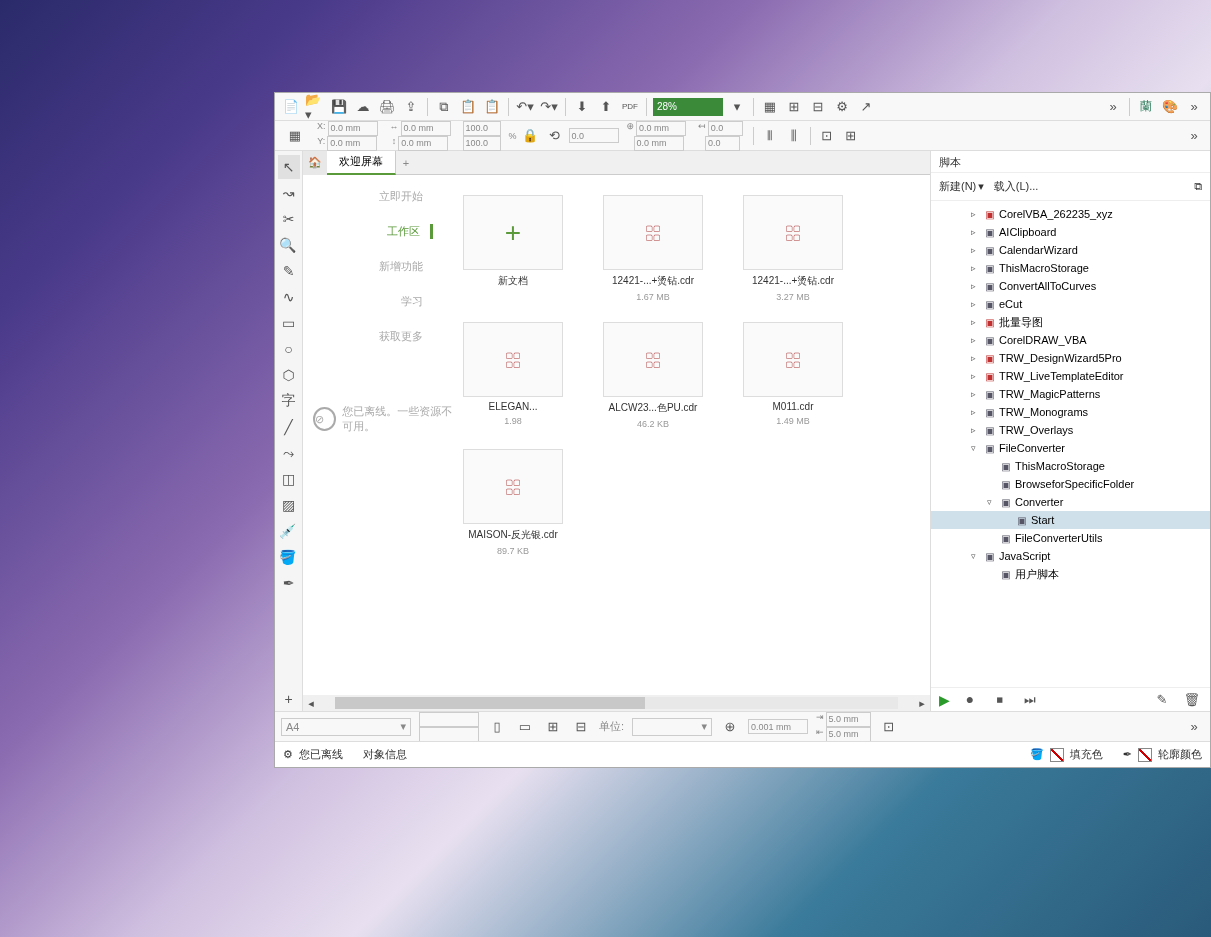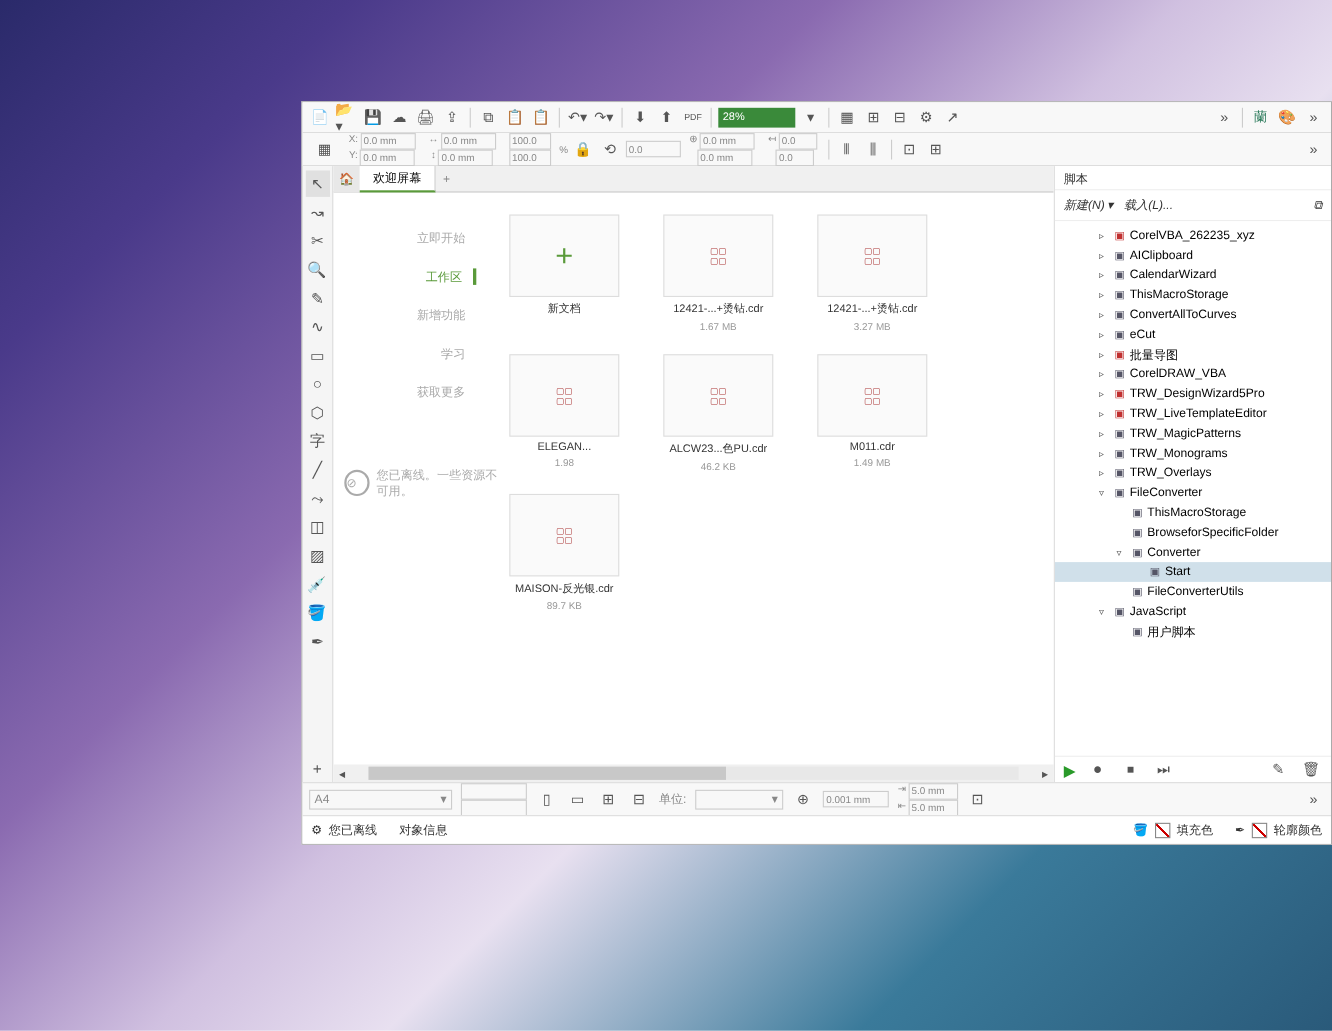--- a/index.html
+++ b/index.html
@@ -22,42 +22,42 @@
 .main-split{flex:1;display:flex;overflow:hidden;}
 .left-tools{width:28px;background:#f5f5f5;border-right:1px solid #ddd;display:flex;flex-direction:column;align-items:center;padding-top:4px;gap:2px;}
 .tool{width:22px;height:24px;display:flex;align-items:center;justify-content:center;color:#555;cursor:pointer;font-size:14px;}
 .tool.active{background:#e0e0e0;}
 .center{flex:1;display:flex;flex-direction:column;overflow:hidden;}
 .tabs{height:24px;background:#f0f0f0;border-bottom:1px solid #ccc;display:flex;align-items:center;}
 .tab-home{width:24px;height:24px;display:flex;align-items:center;justify-content:center;background:#e8e8e8;cursor:pointer;}
 .tab{height:24px;padding:0 12px;display:flex;align-items:center;background:#fff;border-right:1px solid #ccc;border-bottom:2px solid #5a9a3a;cursor:pointer;}
 .tab-add{width:20px;height:20px;display:flex;align-items:center;justify-content:center;color:#888;cursor:pointer;}
 .welcome-body{flex:1;display:flex;overflow:hidden;}
-.welcome-nav{width:140px;padding:34px 10px;display:flex;flex-direction:column;gap:20px;text-align:right;}
+.welcome-nav{width:140px;padding:14px 10px;display:flex;flex-direction:column;gap:20px;text-align:right;}
 .welcome-nav div{color:#aaa;cursor:pointer;padding-right:10px;}
 .welcome-nav div.active{color:#5a9a3a;border-right:3px solid #5a9a3a;}
 .welcome-content{flex:1;padding:20px 0;position:relative;}
 .thumb-grid{display:flex;flex-wrap:wrap;gap:20px;padding:0 10px;}
 .thumb{width:120px;display:flex;flex-direction:column;align-items:center;gap:4px;cursor:pointer;}
 .thumb-img{width:100px;height:75px;border:1px solid #ddd;background:#fafafa;display:flex;align-items:center;justify-content:center;font-size:28px;color:#5a9a3a;position:relative;}
 .thumb-img.doc{font-size:8px;color:#aa3333;padding:4px;overflow:hidden;}
 .thumb-name{font-size:10px;color:#333;text-align:left;}
 .thumb-size{font-size:9px;color:#999;}
 .offline-msg{position:absolute;left:-130px;top:230px;display:flex;align-items:center;gap:6px;font-size:10px;color:#888;width:160px;}
 .offline-icon{width:24px;height:24px;border:2px solid #aaa;border-radius:50%;display:flex;align-items:center;justify-content:center;color:#aaa;}
 .btn-row{display:flex;gap:20px;margin-top:40px;padding:0 20px;justify-content:center;}
 .wbtn{width:130px;height:22px;border:1px solid #bbb;background:#f5f5f5;display:flex;align-items:center;justify-content:center;cursor:pointer;font-size:10px;color:#555;}
 .hscroll{height:16px;background:#f0f0f0;display:flex;align-items:center;}
 .hscroll-track{flex:1;height:12px;background:#e8e8e8;margin:0 16px;position:relative;}
 .hscroll-thumb{position:absolute;left:0;width:55%;height:100%;background:#c8c8c8;}
 .hscroll-btn{width:16px;height:16px;display:flex;align-items:center;justify-content:center;color:#555;}
-.right-panel{width:252px;background:#fff;border-left:1px solid #ddd;display:flex;flex-direction:column;}
+.right-panel{width:280px;background:#fff;border-left:1px solid #ddd;display:flex;flex-direction:column;}
 .right-title{height:22px;padding:4px 8px;color:#333;border-bottom:1px solid #eee;}
 .right-toolbar{height:28px;display:flex;align-items:center;padding:0 8px;gap:10px;border-bottom:1px solid #eee;}
-.rtb{color:#333;cursor:pointer;display:flex;align-items:center;gap:2px;font-style:italic;}
+.rtb{color:#333;cursor:pointer;display:flex;align-items:center;gap:2px;}
 .script-tree{flex:1;overflow:auto;padding:4px 0;}
 .tree-item{display:flex;align-items:center;height:18px;padding-left:8px;cursor:pointer;gap:2px;white-space:nowrap;}
 .tree-item.selected{background:#d0e0ea;}
 .tree-toggle{width:10px;font-size:9px;color:#555;}
 .tree-icon{width:14px;height:12px;display:inline-flex;align-items:center;justify-content:center;font-size:10px;}
 .tree-icon.red{color:#c03030;}
 .tree-icon.mod{color:#556;}
 .right-bottom{height:24px;display:flex;align-items:center;padding:0 8px;gap:10px;border-top:1px solid #eee;}
 .play-btn{color:#2a9a2a;font-size:14px;cursor:pointer;}
 .bottom-props{height:30px;background:#f8f8f8;border-top:1px solid #ddd;display:flex;align-items:center;padding:0 6px;gap:8px;color:#888;font-size:10px;}

